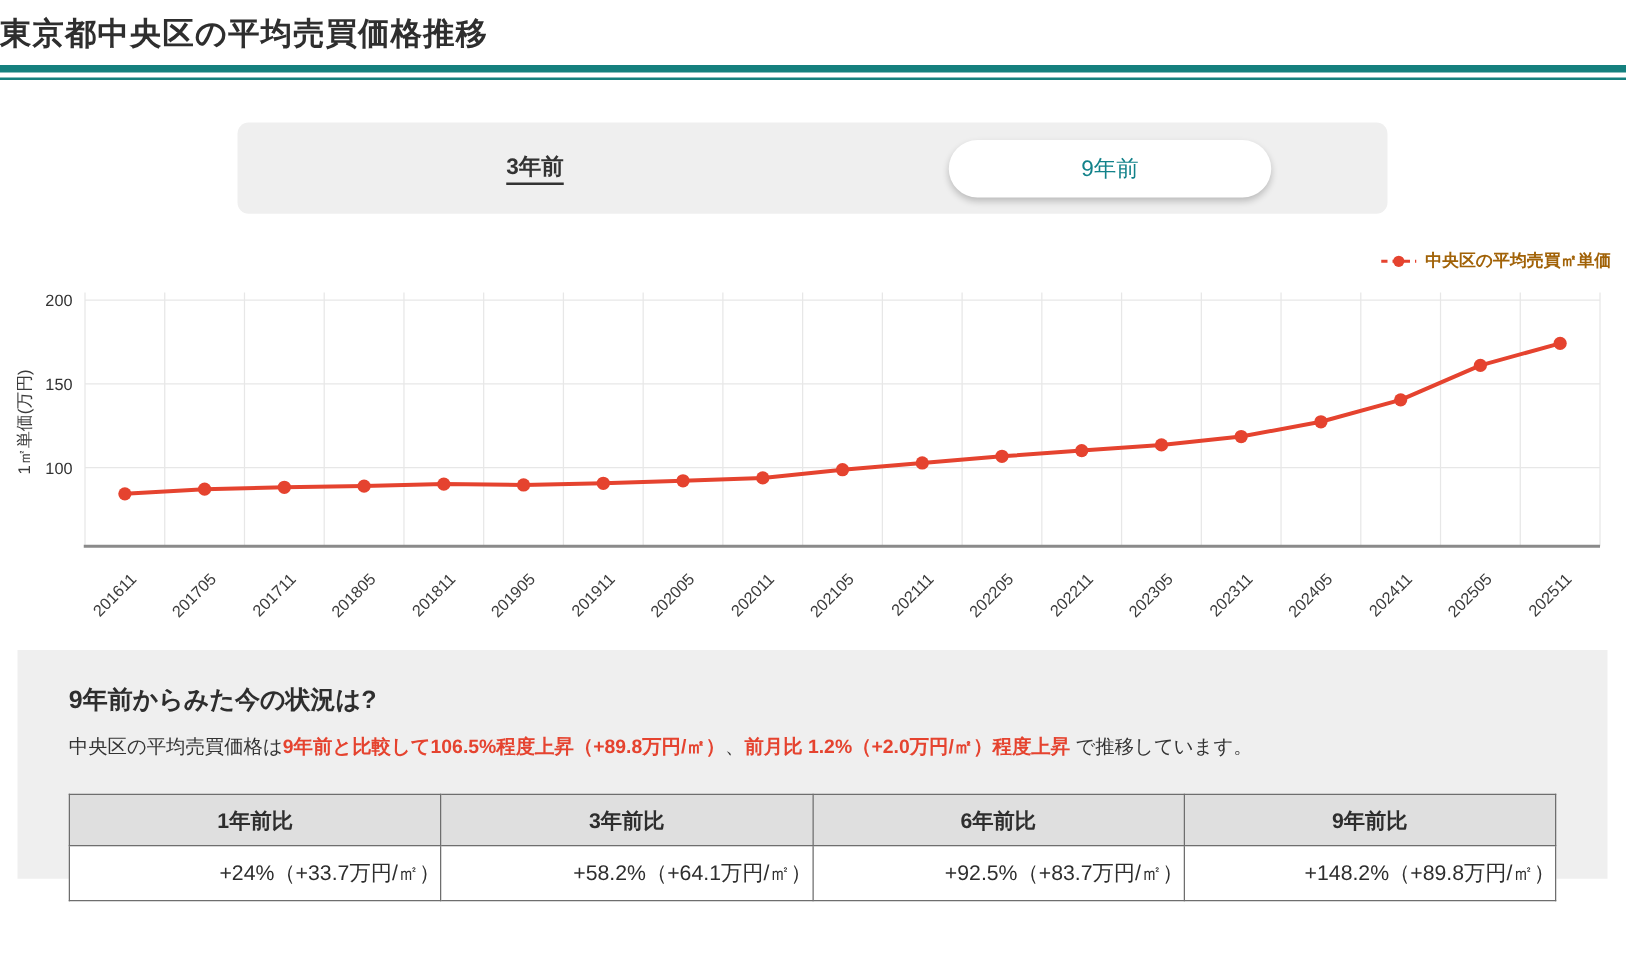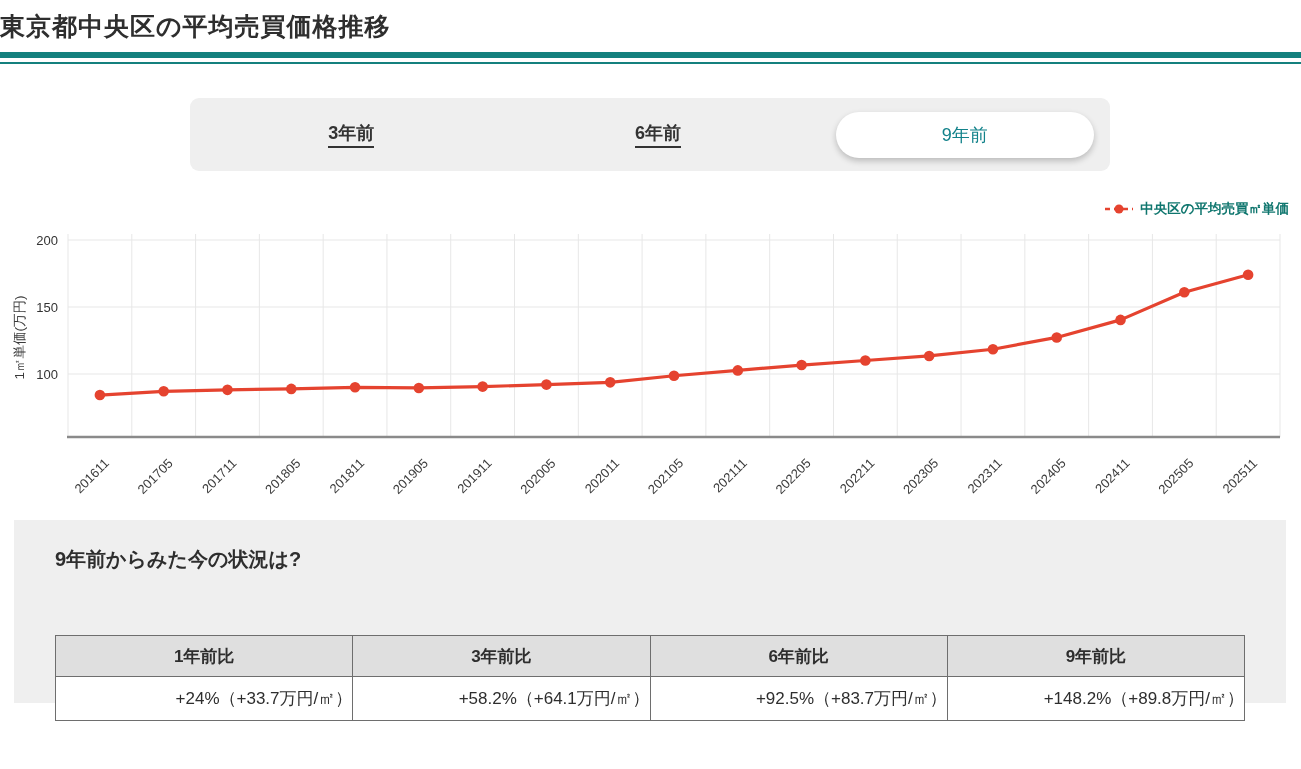--- a/index.html
+++ b/index.html
@@ -34,21 +34,21 @@
     box-shadow: 0 3px 6px rgba(0,0,0,0.22);
     display: flex; align-items: center; justify-content: center;
   }
   .tab-pill-label { font-size: 18px; font-weight: normal; color: #12828A; }
 
   
   .legend {
     position: absolute; top: 200px; right: 12px;
     display: flex; align-items: center; gap: 6px;
   }
-  .legend-label { font-size: 13.5px; font-weight: bold; color: #0f766e; white-space: nowrap; }
+  .legend-label { font-size: 13.5px; font-weight: bold; color: #a16207; white-space: nowrap; }
 
   
   .chart-wrap { position: absolute; left: 0; top: 220px; width: 1301px; height: 290px; }
   .chart-wrap svg { display: block; }
   .ytick { font-size: 13px; fill: #333; font-family: "Liberation Sans", "DejaVu Sans", sans-serif; }
   .xtick { font-size: 13px; fill: #3c3c3c; font-family: "Liberation Sans", "DejaVu Sans", sans-serif; }
   .ylab  { font-size: 13.5px; fill: #3a3a3a; font-family: "Liberation Sans", "DejaVu Sans", sans-serif; }
 
   
   .summary {
@@ -86,23 +86,20 @@
 </head>
 <body>
 
 <div class="page-title">東京都中央区の平均売買価格推移</div>
 <div class="rule-thick"></div>
 <div class="rule-thin"></div>
 
 <div class="tabbar" id="tabbar">
     <div class="tab">
       <span class="tab-label">3年前</span>
-    </div>
-    <div class="tab">
-      <span class="tab-label">6年前</span>
     </div>
     <div class="tab">
       <div class="tab-pill">
         <span class="tab-pill-label">9年前</span>
       </div>
     </div>
   </div>
 
 <div class="legend">
   <svg width="30" height="12">
@@ -179,20 +176,21 @@
       <circle cx="992.9473684210526" cy="129.22558922558923" r="5.3" fill="#E5432F"></circle>
       <circle cx="1056.7368421052631" cy="117.43299663299663" r="5.3" fill="#E5432F"></circle>
       <circle cx="1120.5263157894738" cy="99.87811447811447" r="5.3" fill="#E5432F"></circle>
       <circle cx="1184.3157894736842" cy="72.27272727272728" r="5.3" fill="#E5432F"></circle>
       <circle cx="1248.1052631578948" cy="54.717845117845116" r="5.3" fill="#E5432F"></circle>
     </svg>
 </div>
 
 <div class="summary">
   <div class="summary-heading">9年前からみた今の状況は?</div>
+  <div class="summary-sentence" id="summary-sentence"><span class="seg-dark">中央区の平均売買価格は</span><span class="seg-red">9年前と比較して106.5%程度上昇（+89.8万円/㎡）</span><span class="seg-dark">、</span><span class="seg-red">前月比 1.2%（+2.0万円/㎡）程度上昇</span><span class="seg-dark"> で推移しています。</span></div>
   <table class="summary-table">
     <thead>
         <tr id="cmp-head">
           <th>1年前比</th>
           <th>3年前比</th>
           <th>6年前比</th>
           <th>9年前比</th>
         </tr>
       </thead>
     <tbody>

